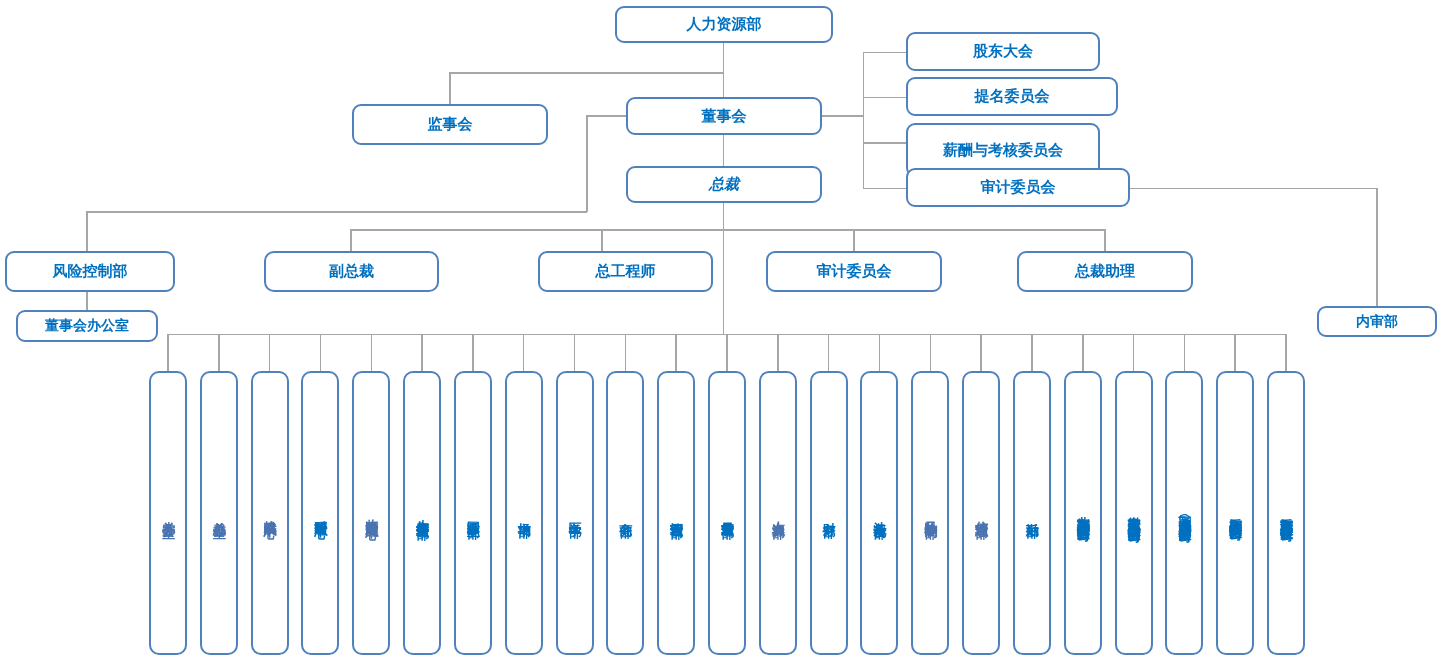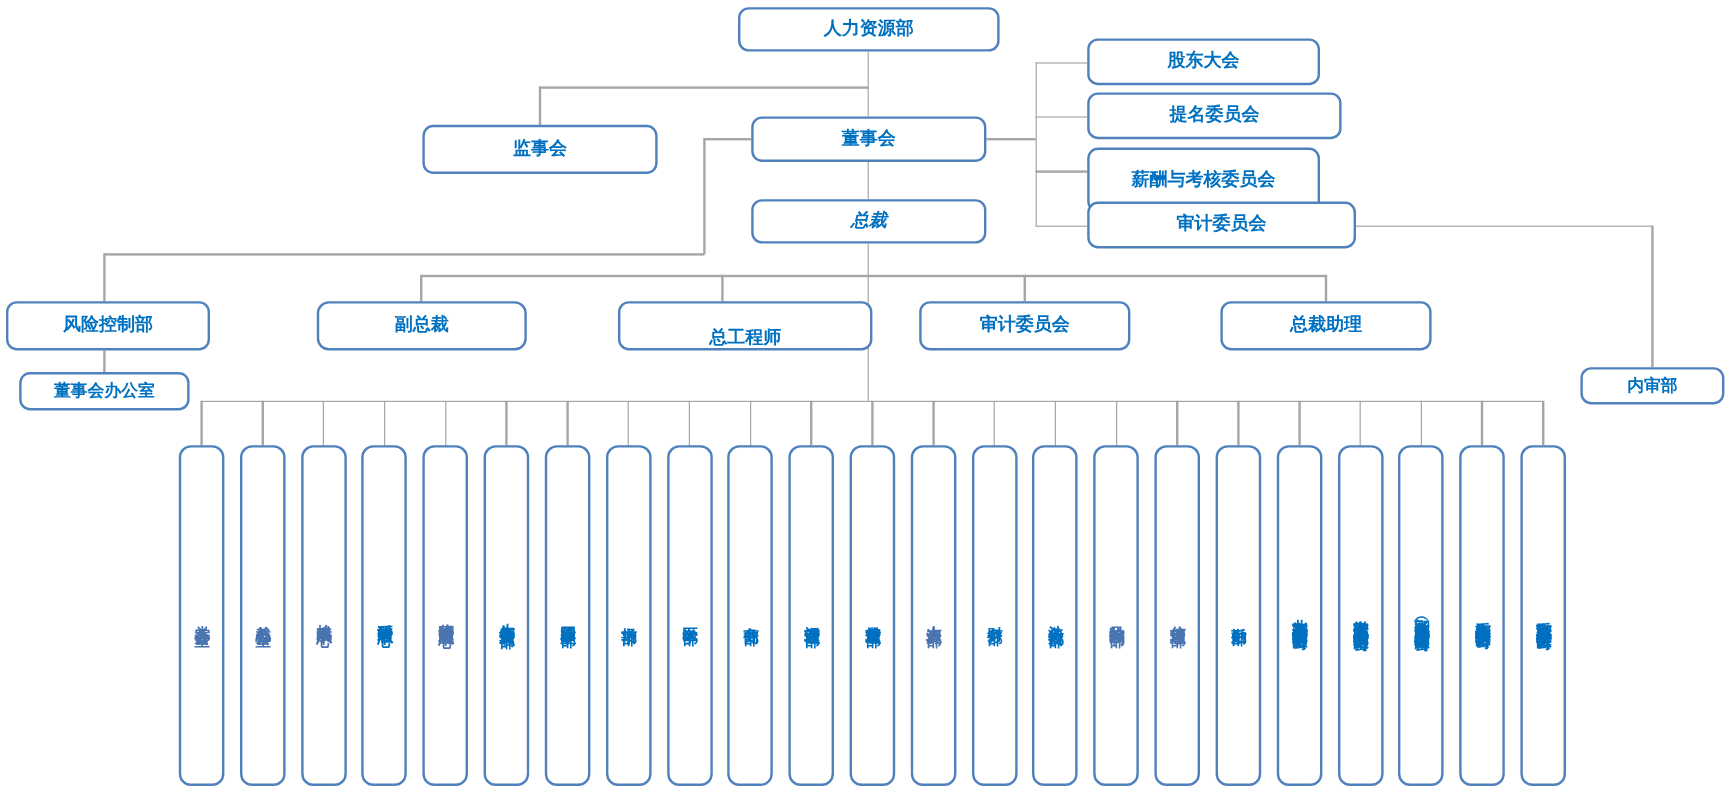--- a/index.html
+++ b/index.html
@@ -83,21 +83,21 @@
   <div class="box" style="left:906px;top:168px;width:224px;height:39px;">
     <span>审计委员会</span>
   </div>
 
   <div class="box" style="left:5px;top:251px;width:170px;height:41px;">
     <span>风险控制部</span>
   </div>
   <div class="box" style="left:264px;top:251px;width:175px;height:41px;border-radius:10px;">
     <span>副总裁</span>
   </div>
-  <div class="box" style="left:515px;top:251px;width:212px;height:41px;align-items:flex-end;">
+  <div class="box" style="left:538px;top:251px;width:175px;height:41px;">
     <span>总工程师</span>
   </div>
   <div class="box" style="left:766px;top:251px;width:176px;height:41px;">
     <span>审计委员会</span>
   </div>
   <div class="box" style="left:1017px;top:251px;width:176px;height:41px;">
     <span>总裁助理</span>
   </div>
 
   <div class="box small" style="left:16px;top:310px;width:142px;height:32px;">

